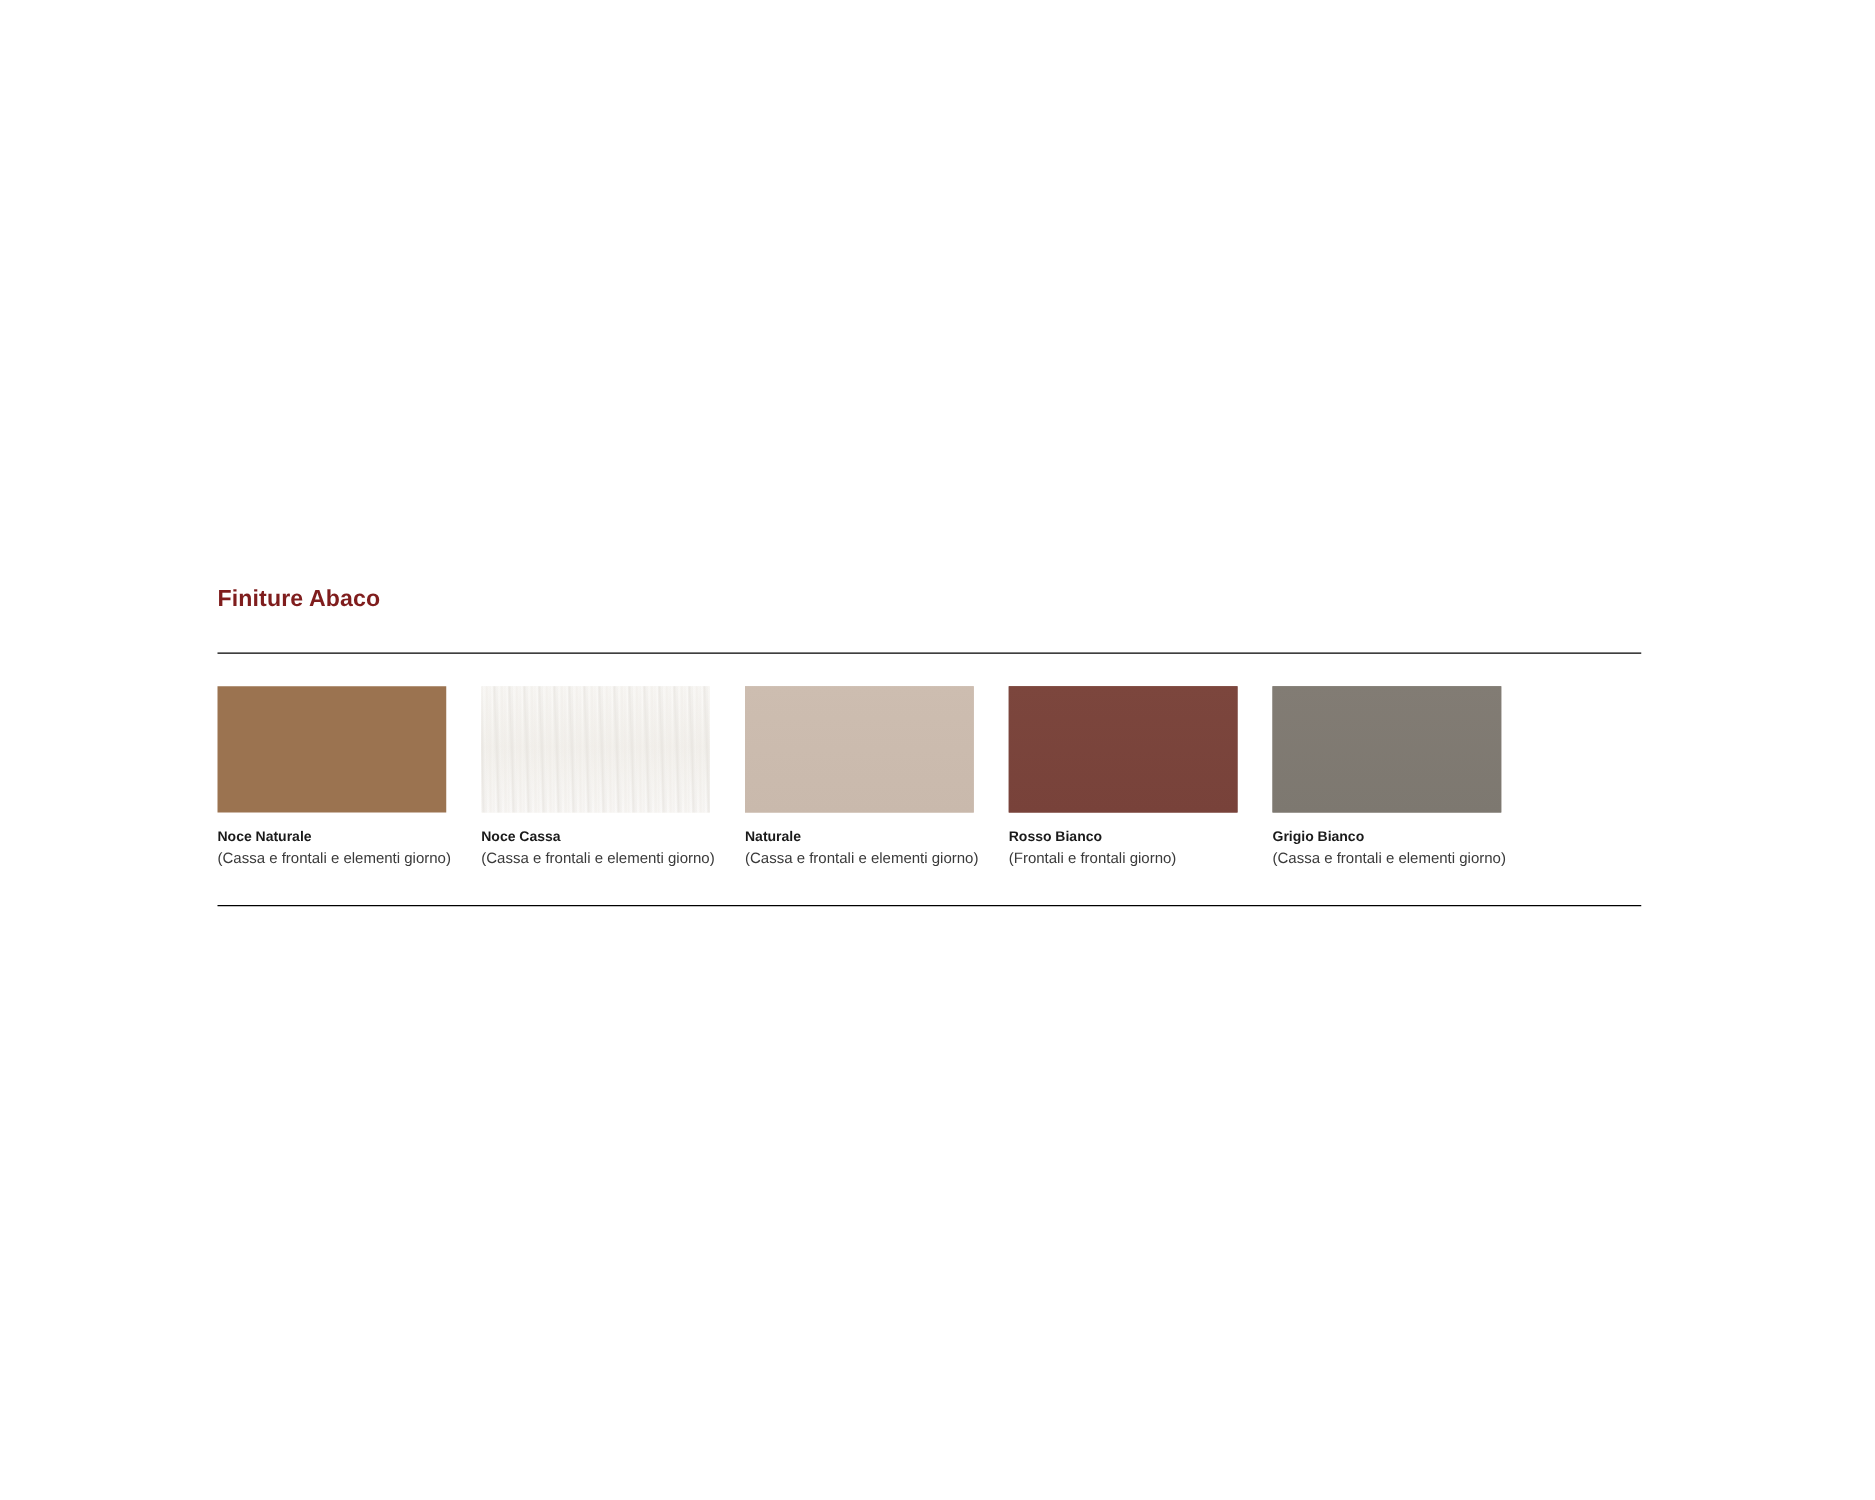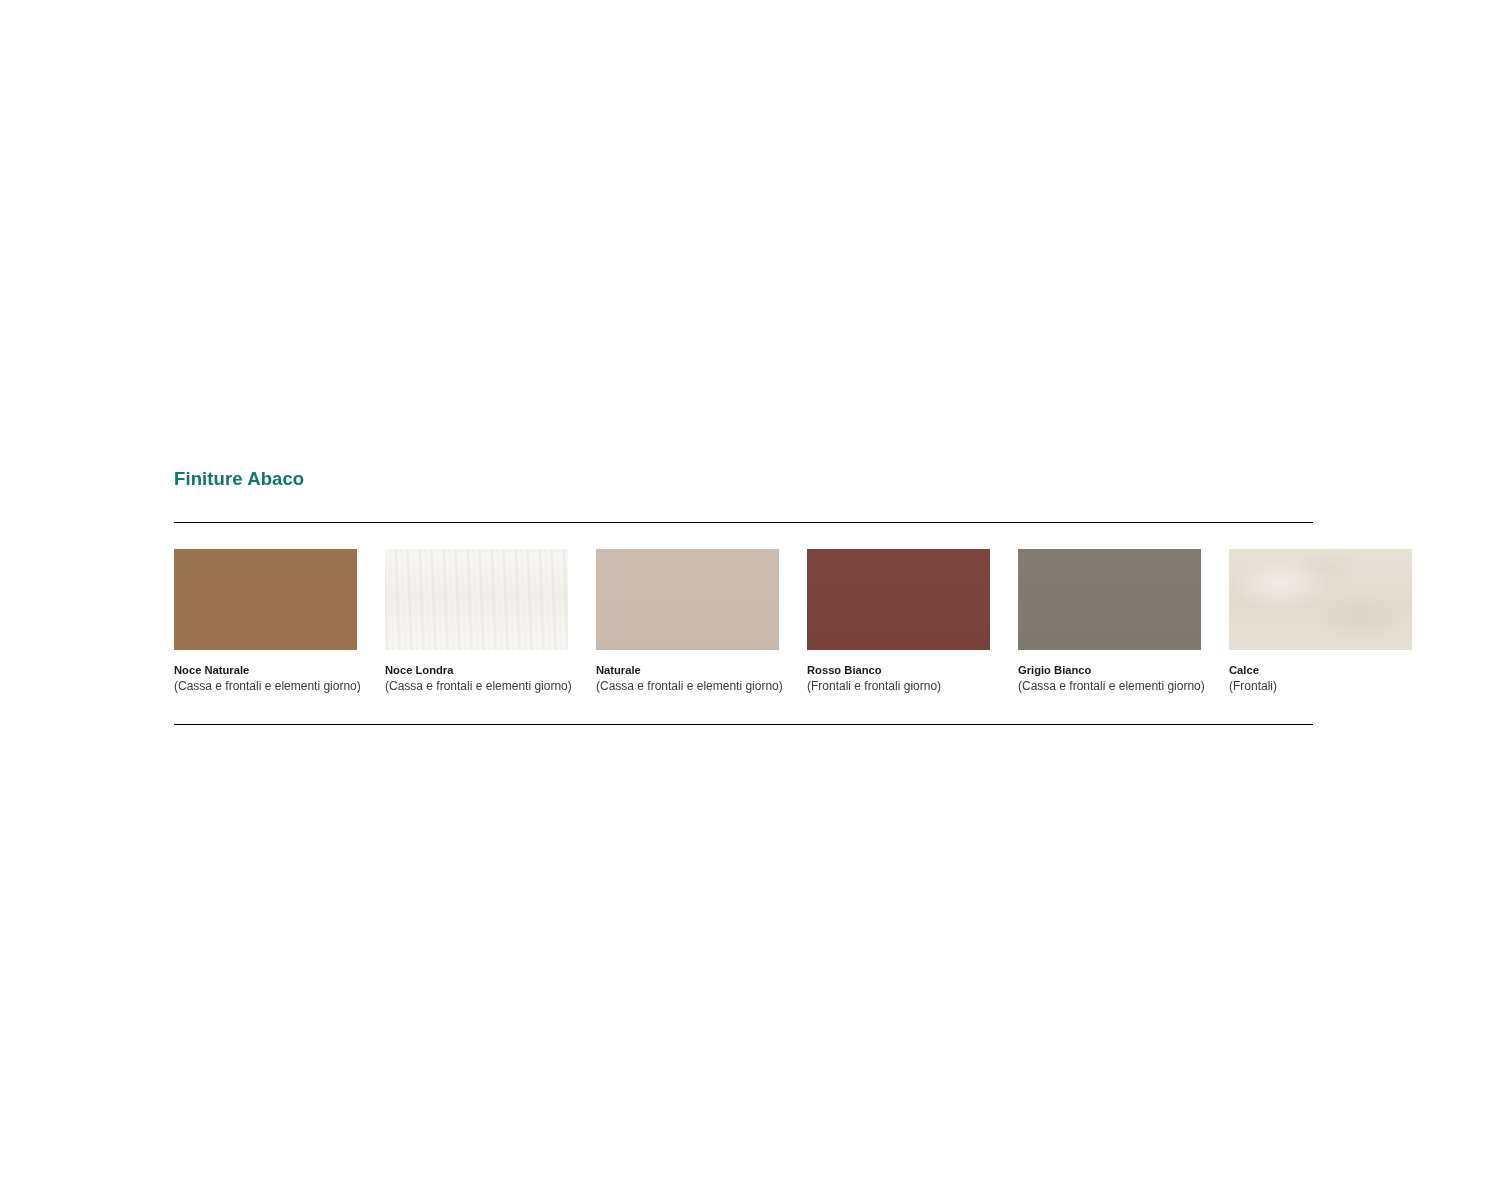--- a/index.html
+++ b/index.html
@@ -22,21 +22,21 @@
   .finishes-section {
     position: absolute;
     left: 174px;
     top: 468px;
     width: 1140px;
   }
 
   .section-title {
     font-size: 18.5px;
     font-weight: bold;
-    color: #0f766e;
+    color: #7f1d1d;
     letter-spacing: 0.1px;
     line-height: 22px;
     margin-bottom: 0;
   }
 
   .rule-top {
     margin-top: 32px;
     height: 0;
     border-top: 1.6px solid #000000;
     width: 1139px;
@@ -177,21 +177,21 @@
     <div class="swatch-row">
 
       <div class="swatch-cell">
         <div class="swatch-chip tex-noce-naturale"></div>
         <div class="swatch-name">Noce Naturale</div>
         <div class="swatch-sub">(Cassa e frontali e elementi giorno)</div>
       </div>
 
       <div class="swatch-cell">
         <div class="swatch-chip tex-noce-bianco"></div>
-        <div class="swatch-name">Noce Londra</div>
+        <div class="swatch-name">Noce Cassa</div>
         <div class="swatch-sub">(Cassa e frontali e elementi giorno)</div>
       </div>
 
       <div class="swatch-cell">
         <div class="swatch-chip tex-cachemire"></div>
         <div class="swatch-name">Naturale</div>
         <div class="swatch-sub">(Cassa e frontali e elementi giorno)</div>
       </div>
 
       <div class="swatch-cell">
@@ -199,25 +199,20 @@
         <div class="swatch-name">Rosso Bianco</div>
         <div class="swatch-sub">(Frontali e frontali giorno)</div>
       </div>
 
       <div class="swatch-cell">
         <div class="swatch-chip tex-grigio-londra"></div>
         <div class="swatch-name">Grigio Bianco</div>
         <div class="swatch-sub">(Cassa e frontali e elementi giorno)</div>
       </div>
 
-      <div class="swatch-cell">
-        <div class="swatch-chip tex-calce"></div>
-        <div class="swatch-name">Calce</div>
-        <div class="swatch-sub">(Frontali)</div>
-      </div>
 
     </div>
 
     <div class="rule-bottom"></div>
 
   </section>
 
 </div>
 
 </body></html>

